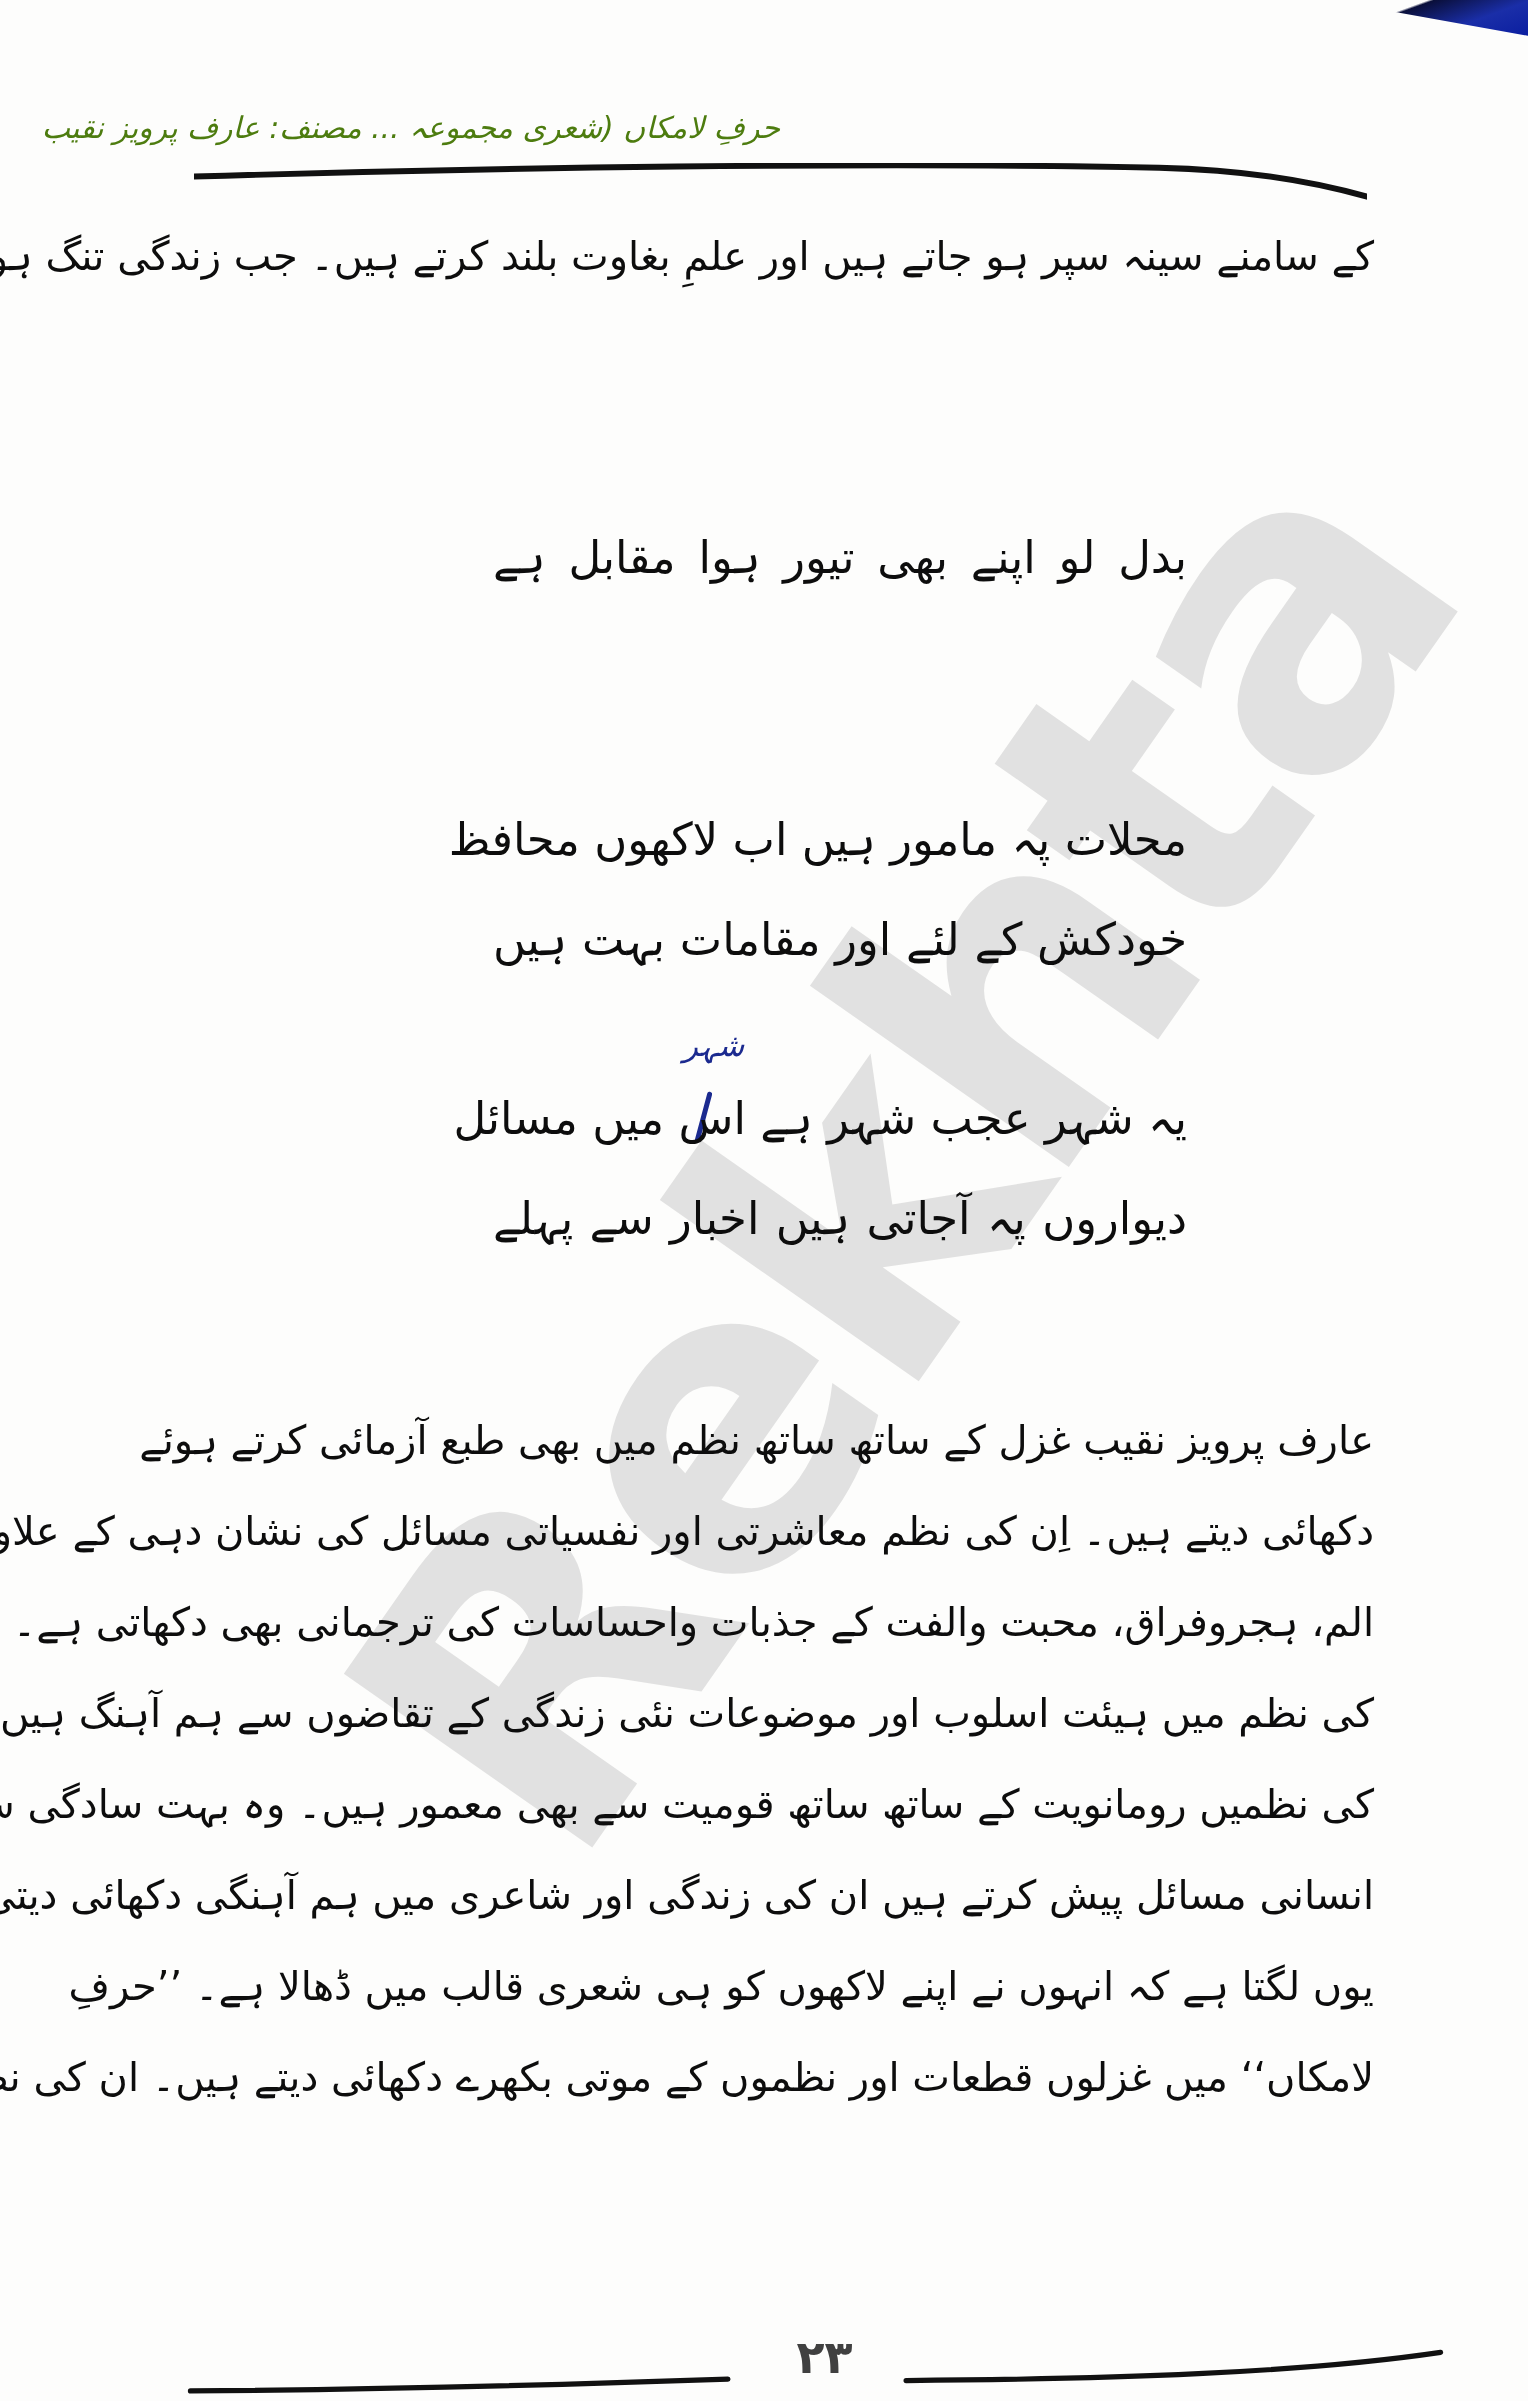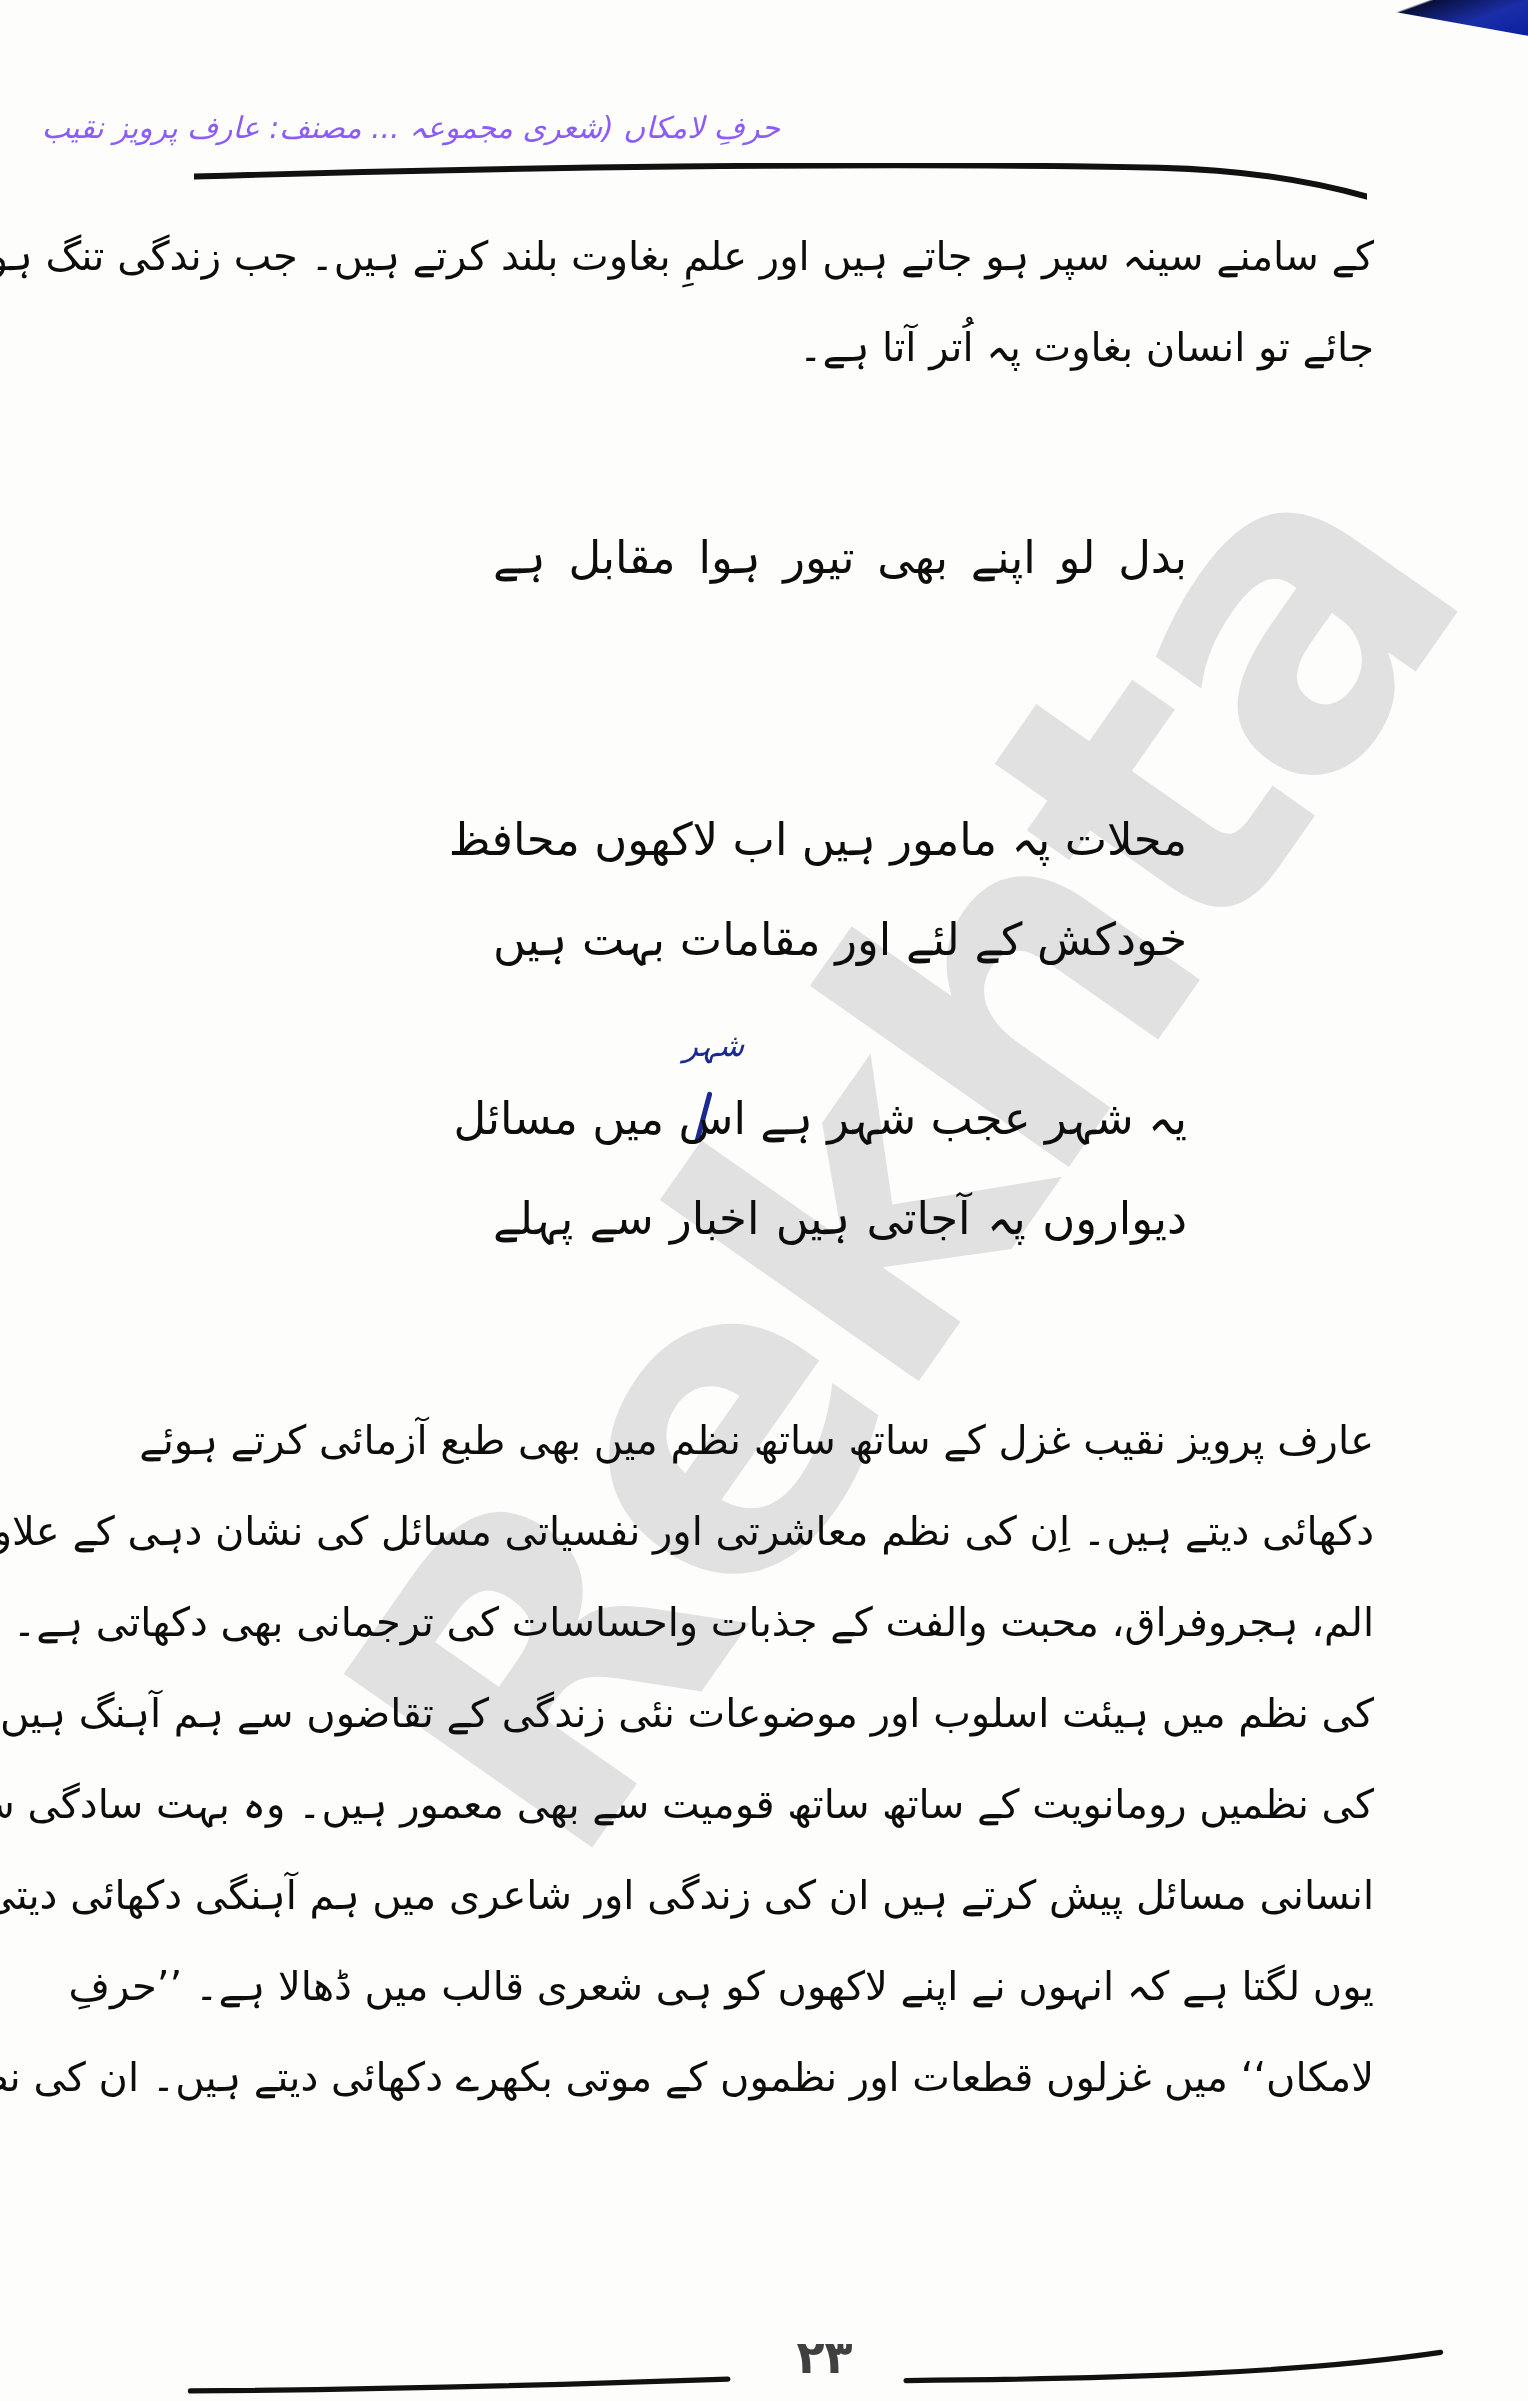--- a/index.html
+++ b/index.html
@@ -50,21 +50,21 @@
     .running-header {
       position: absolute;
       left: 186px;
       top: 110px;
       width: 594px;
       direction: rtl;
       text-align: right;
       font-family: "DejaVu Sans", sans-serif;
       font-size: 30px;
       font-style: italic;
-      color: #8b5cf6;
+      color: #4d7c0f;
       white-space: nowrap;
     }
     .header-rule {
       position: absolute;
       left: 194px;
       top: 163px;
       width: 1173px;
       height: 45px;
       pointer-events: none;
     }
@@ -172,21 +172,20 @@
 <div class="page">
 
   <div class="running-header">حرفِ لامکاں (شعری مجموعہ ... مصنف: عارف پرویز نقیب</div>
 
   <svg class="header-rule" width="1173" height="45" viewBox="0 0 1580 60">
     <path d="M0,18 C400,6 900,-2 1300,6 C1420,9 1510,25 1580,45" stroke="#111" stroke-width="8" fill="none" stroke-linecap="round"></path>
   </svg>
 
   <div class="prose prose-top">
     <span class="line">کے سامنے سینہ سپر ہو جاتے ہیں اور علمِ بغاوت بلند کرتے ہیں۔ جب زندگی تنگ ہو</span>
-    <span class="line last">جائے تو انسان بغاوت پہ اُتر آتا ہے۔</span>
   </div>
 
   <div class="poem stanza-1">
     <span class="verse">بدل لو اپنے بھی تیور ہوا مقابل ہے</span>
   </div>
 
   <div class="poem stanza-2">
     <span class="verse">محلات پہ مامور ہیں اب لاکھوں محافظ</span>
     <span class="verse">خودکش کے لئے اور مقامات بہت ہیں</span>
   </div>

